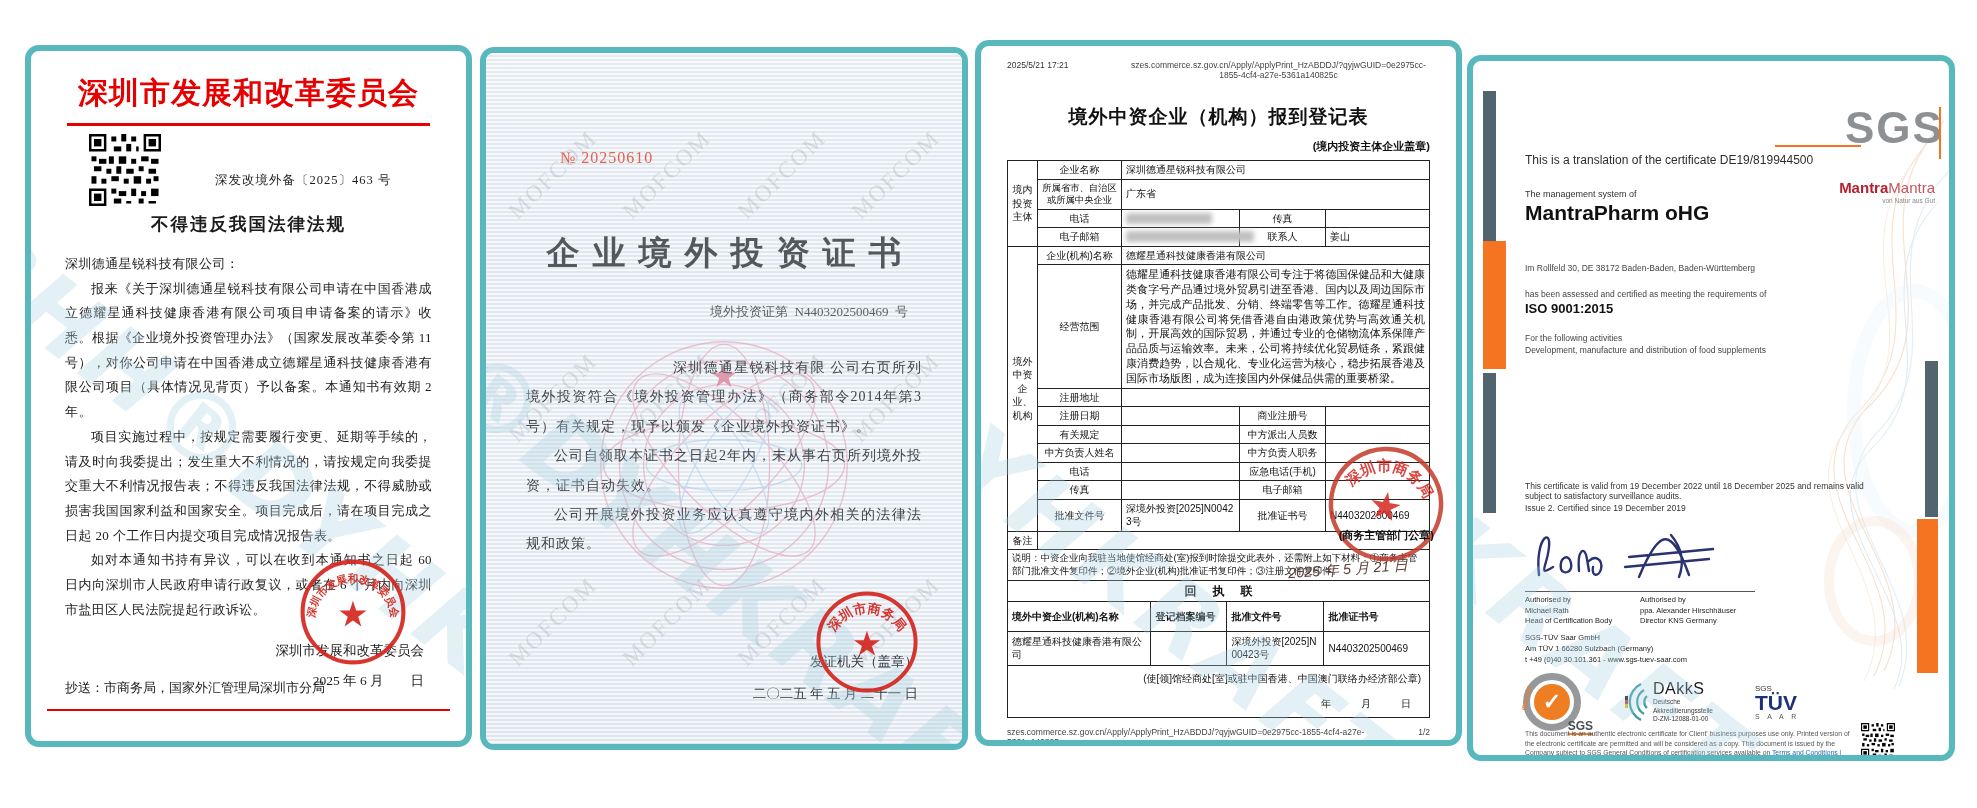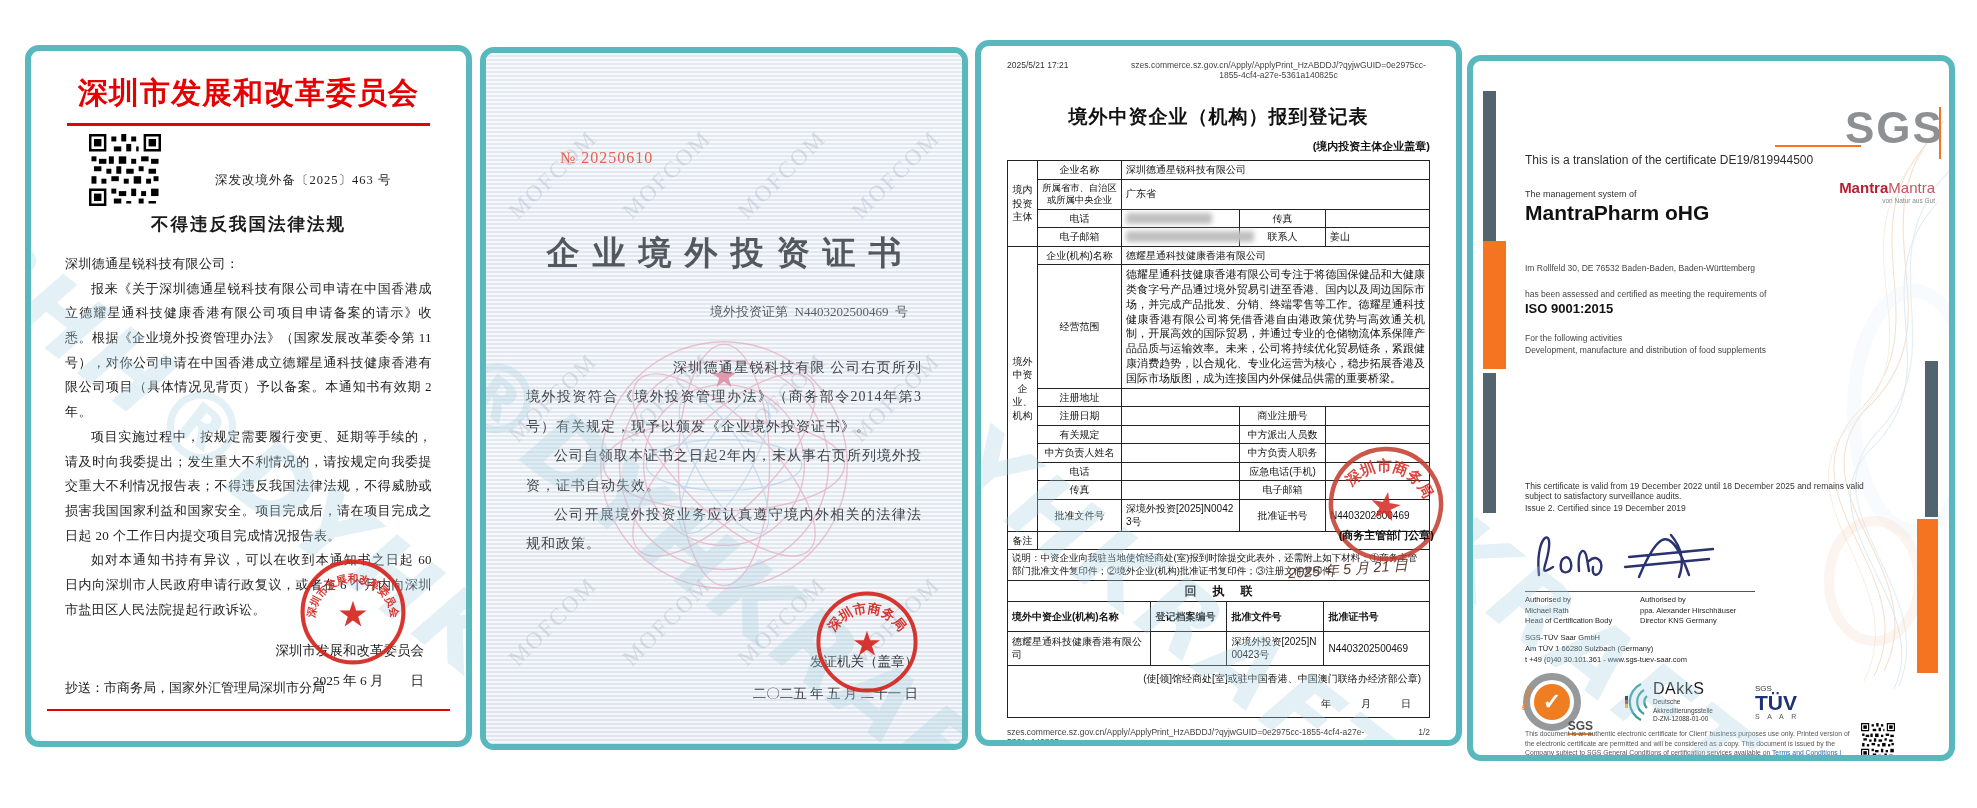--- a/index.html
+++ b/index.html
@@ -492,21 +492,21 @@
       <div class="vline"></div>
     </div>
     <div class="c4-abs mantra">
       <span class="b1">Mantra</span><span class="b2">Mantra</span>
       <div class="tag">von Natur aus Gut</div>
     </div>
 
     <div class="c4-abs c4-translation">This is a translation of the certificate DE19/819944500</div>
     <div class="c4-abs c4-mgmt">The management system of</div>
     <div class="c4-abs c4-company">MantraPharm oHG</div>
-    <div class="c4-abs c4-addr">Im Rollfeld 30, DE 76532 Baden-Baden, Baden-Württemberg</div>
+    <div class="c4-abs c4-addr">Im Rollfeld 30, DE 38172 Baden-Baden, Baden-Württemberg</div>
     <div class="c4-abs c4-assessed">has been assessed and certified as meeting the requirements of</div>
     <div class="c4-abs c4-standard">ISO 9001:2015</div>
     <div class="c4-abs c4-actlabel">For the following activities</div>
     <div class="c4-abs c4-activities">Development, manufacture and distribution of food supplements</div>
     <div class="c4-abs c4-validity">This certificate is valid from 19 December 2022 until 18 December 2025 and remains valid subject to satisfactory surveillance audits.</div>
     <div class="c4-abs c4-issue">Issue 2. Certified since 19 December 2019</div>
 
     <svg class="c4-abs c4-sigs" width="230" height="70" viewBox="0 0 230 70">
       <g fill="none" stroke="#2b3270" stroke-width="2.4" stroke-linecap="round">
         <path d="M18,58 C14,22 30,10 28,30 C26,50 16,60 32,50 M40,52 C38,40 48,36 50,46 C52,56 42,58 40,52 M58,54 C56,32 64,28 66,42 L68,54 M68,44 C74,38 82,42 80,52 C78,60 70,60 72,50"></path>

